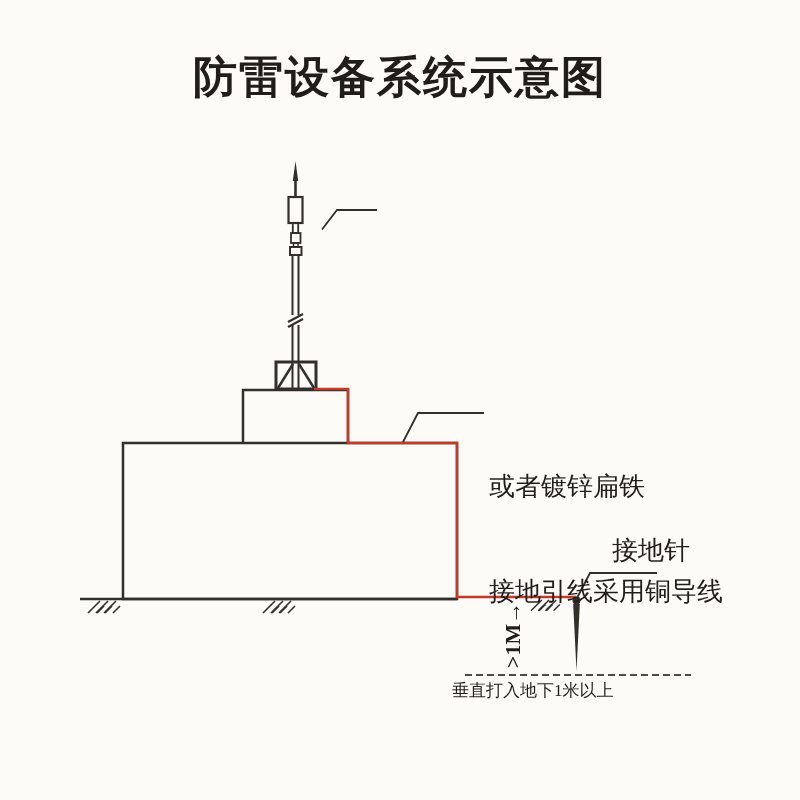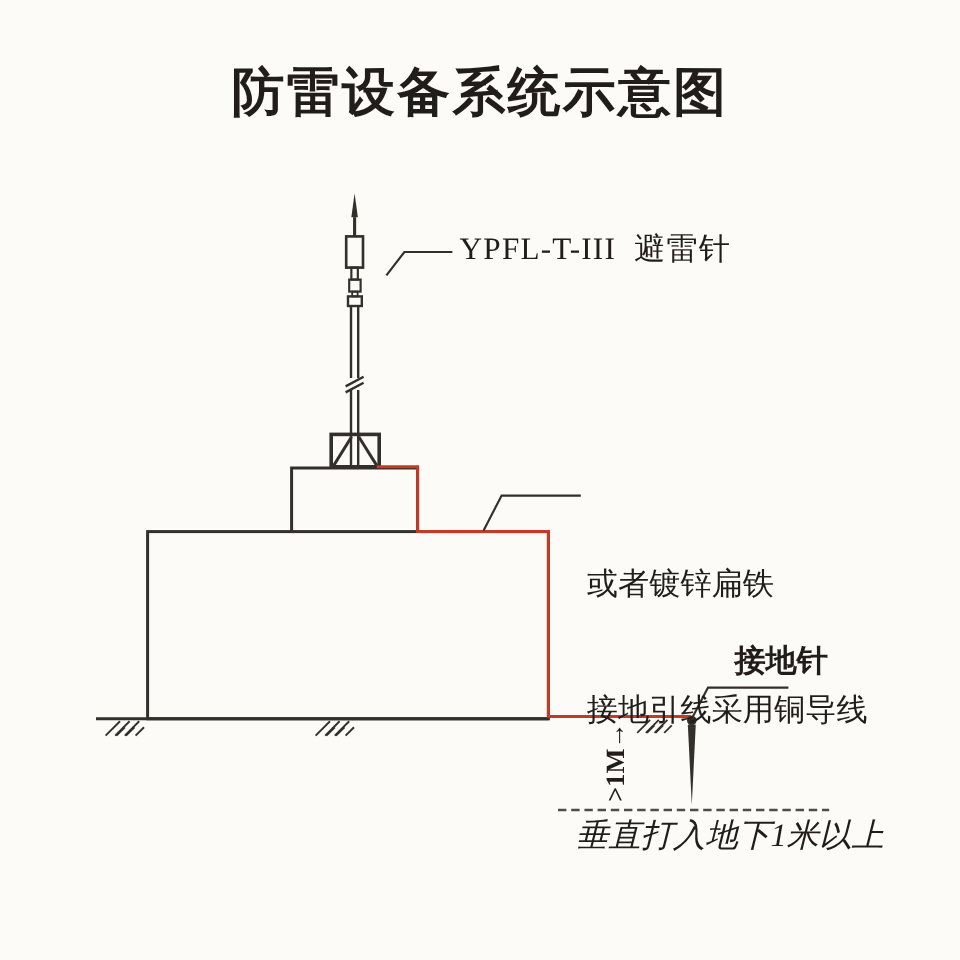--- a/index.html
+++ b/index.html
@@ -34,22 +34,22 @@
   }
   .label{
     position:absolute;
     font-size:26px;
     line-height:1.1;
     white-space:pre;
     color:var(--text);
   }
   .label-rod{ left:383px; top:194px; letter-spacing:1px; }
   .label-lead{ left:489px; top:399px; line-height:35px; }
-  .label-pin{ left:612px; top:537px;font-weight:bold; }
-  .label-bottom{ left:480px; top:682px; font-size:27px;font-style:italic; }
+  .label-pin{ left:612px; top:537px; }
+  .label-bottom{ left:452px; top:682px; font-size:17px; }
   .label-depth{
     left:472px; top:622px;
     width:84px; height:26px;
     text-align:center;
     font-size:22px;
     font-weight:bold;
     transform:rotate(-90deg);
     transform-origin:center center;
     white-space:pre;
   }
@@ -130,21 +130,20 @@
     <polyline class="ln" points="657,573 590,573 577,598" stroke-width="1.8"></polyline>
 
     <g>
       <circle class="fl" cx="576.5" cy="600.5" r="4"></circle>
       <polygon class="fl" points="573.2,604 579.8,604 576.5,671"></polygon>
     </g>
 
     <line x1="465" y1="675" x2="691" y2="675" stroke="#4f4b47" stroke-width="2" stroke-dasharray="7,4" fill="none"></line>
   </svg>
 
-  <div class="label label-rod">YPFL-T-III  避雷针</div>
 
   <div class="label label-lead">
     <div>或者镀锌扁铁</div>
     <div>接地引线采用铜导线</div>
   </div>
 
   <div class="label label-pin">接地针</div>
 
   <div class="label label-depth">&gt;1M→</div>
 

